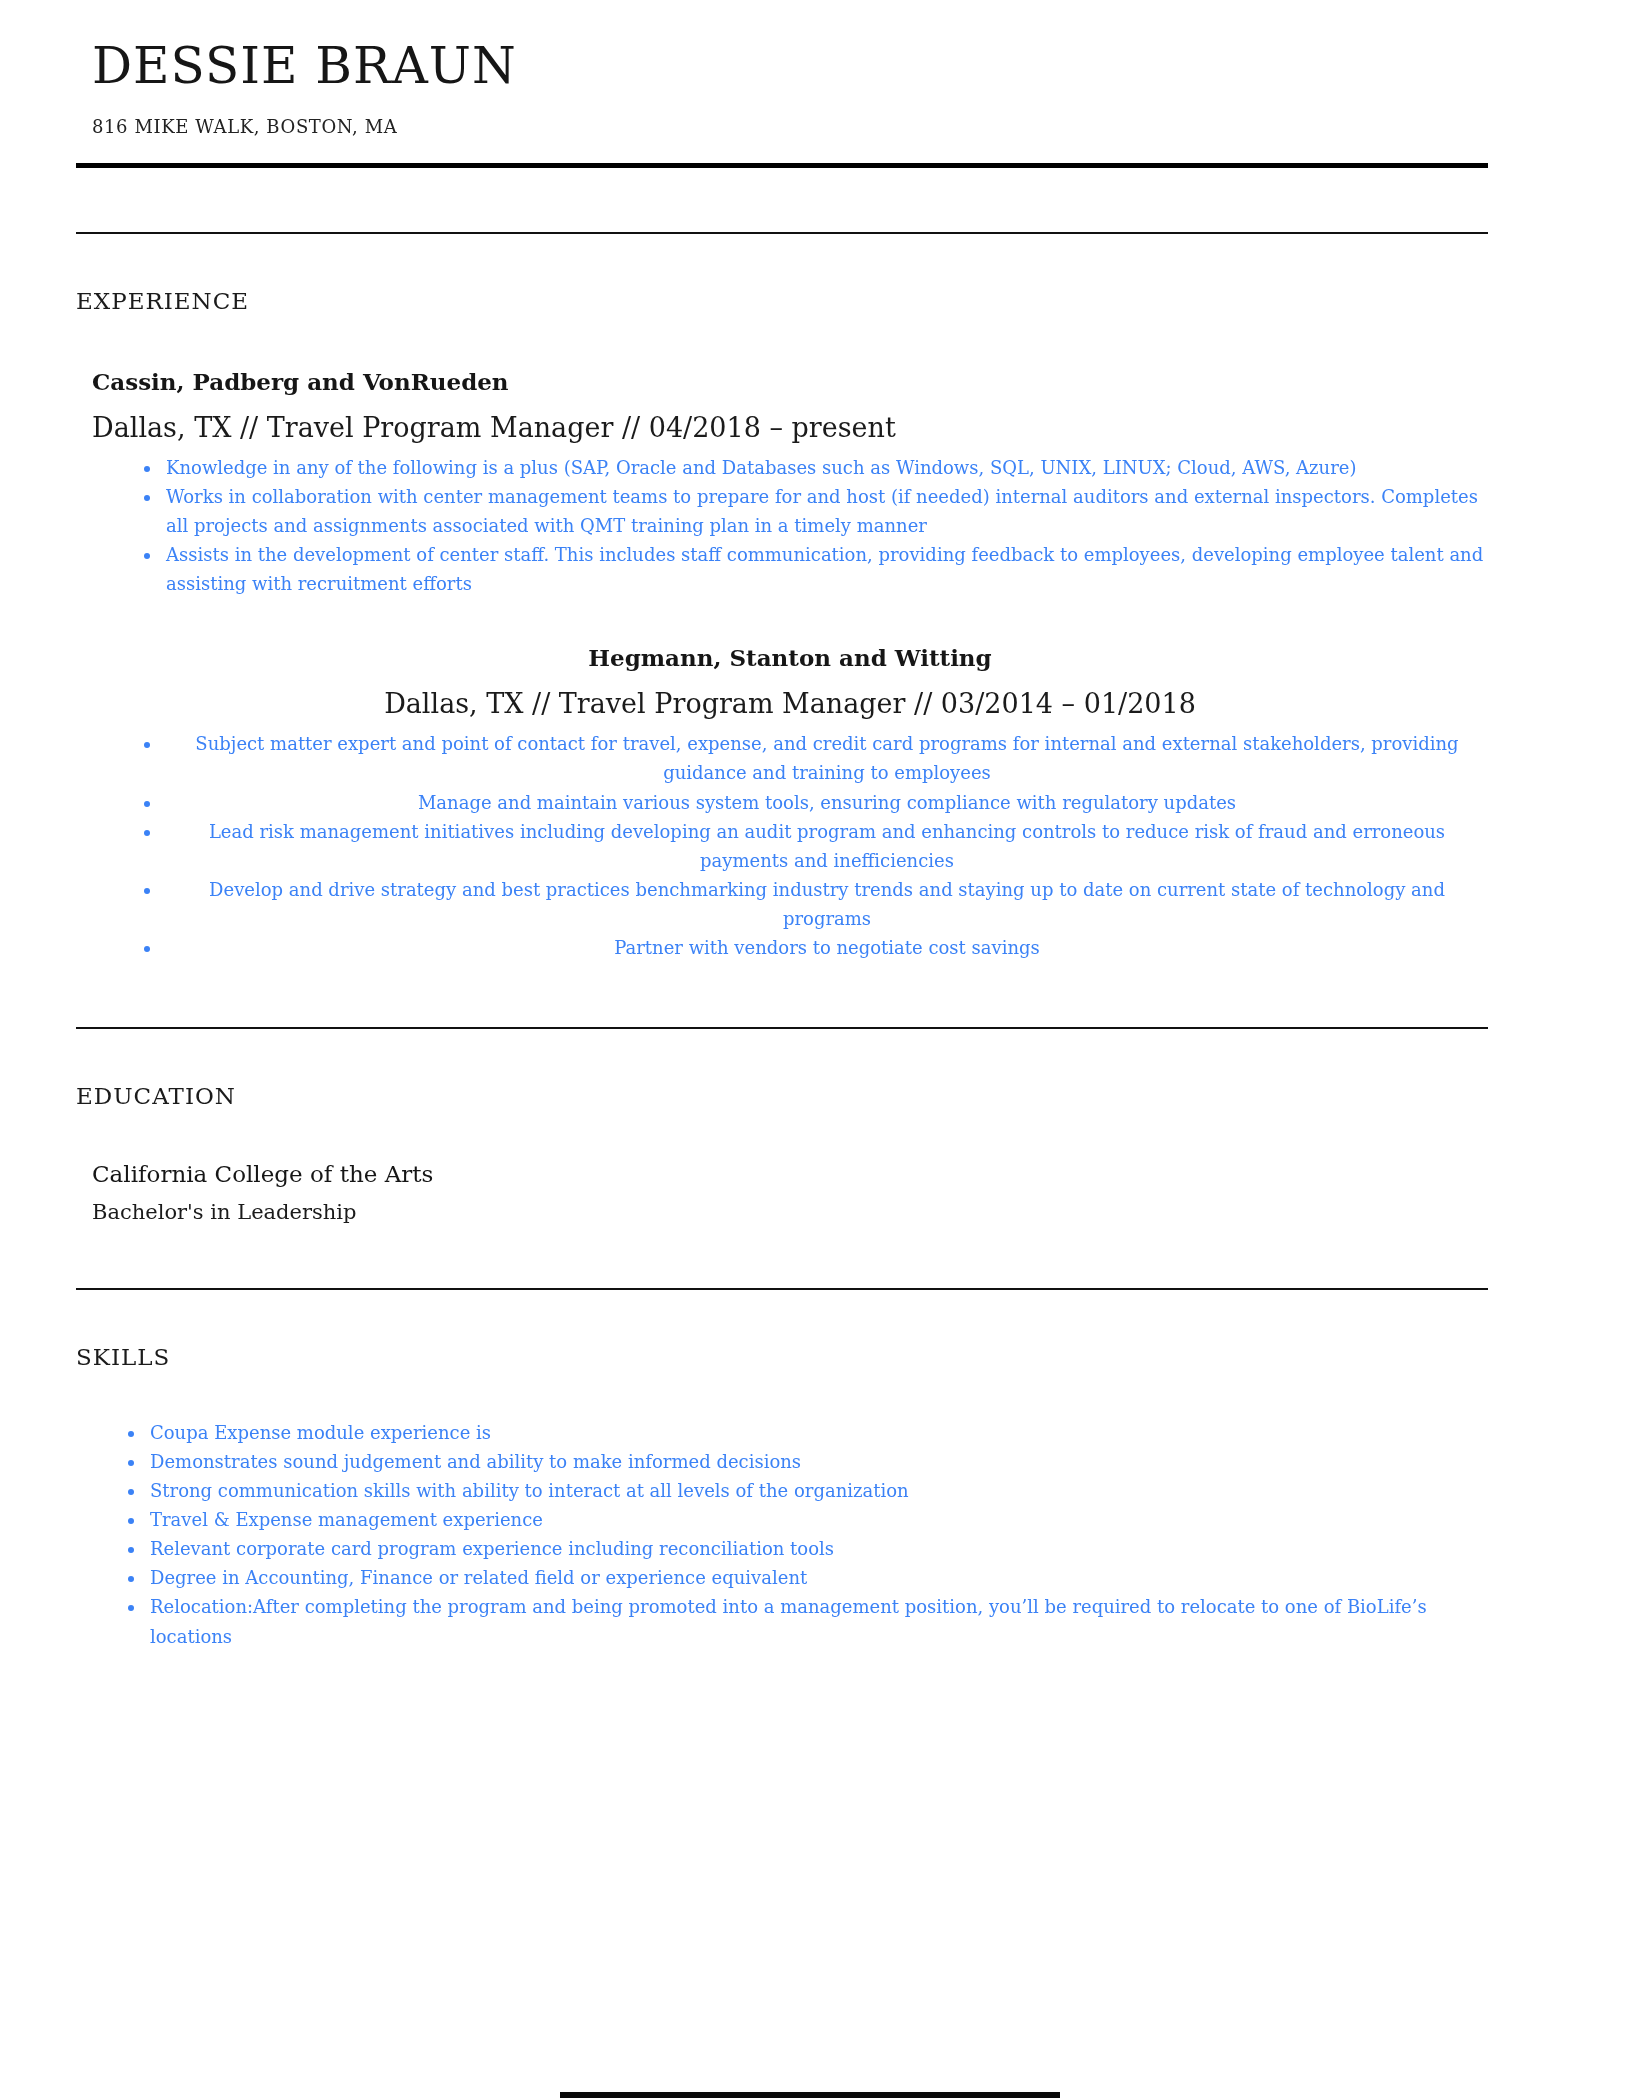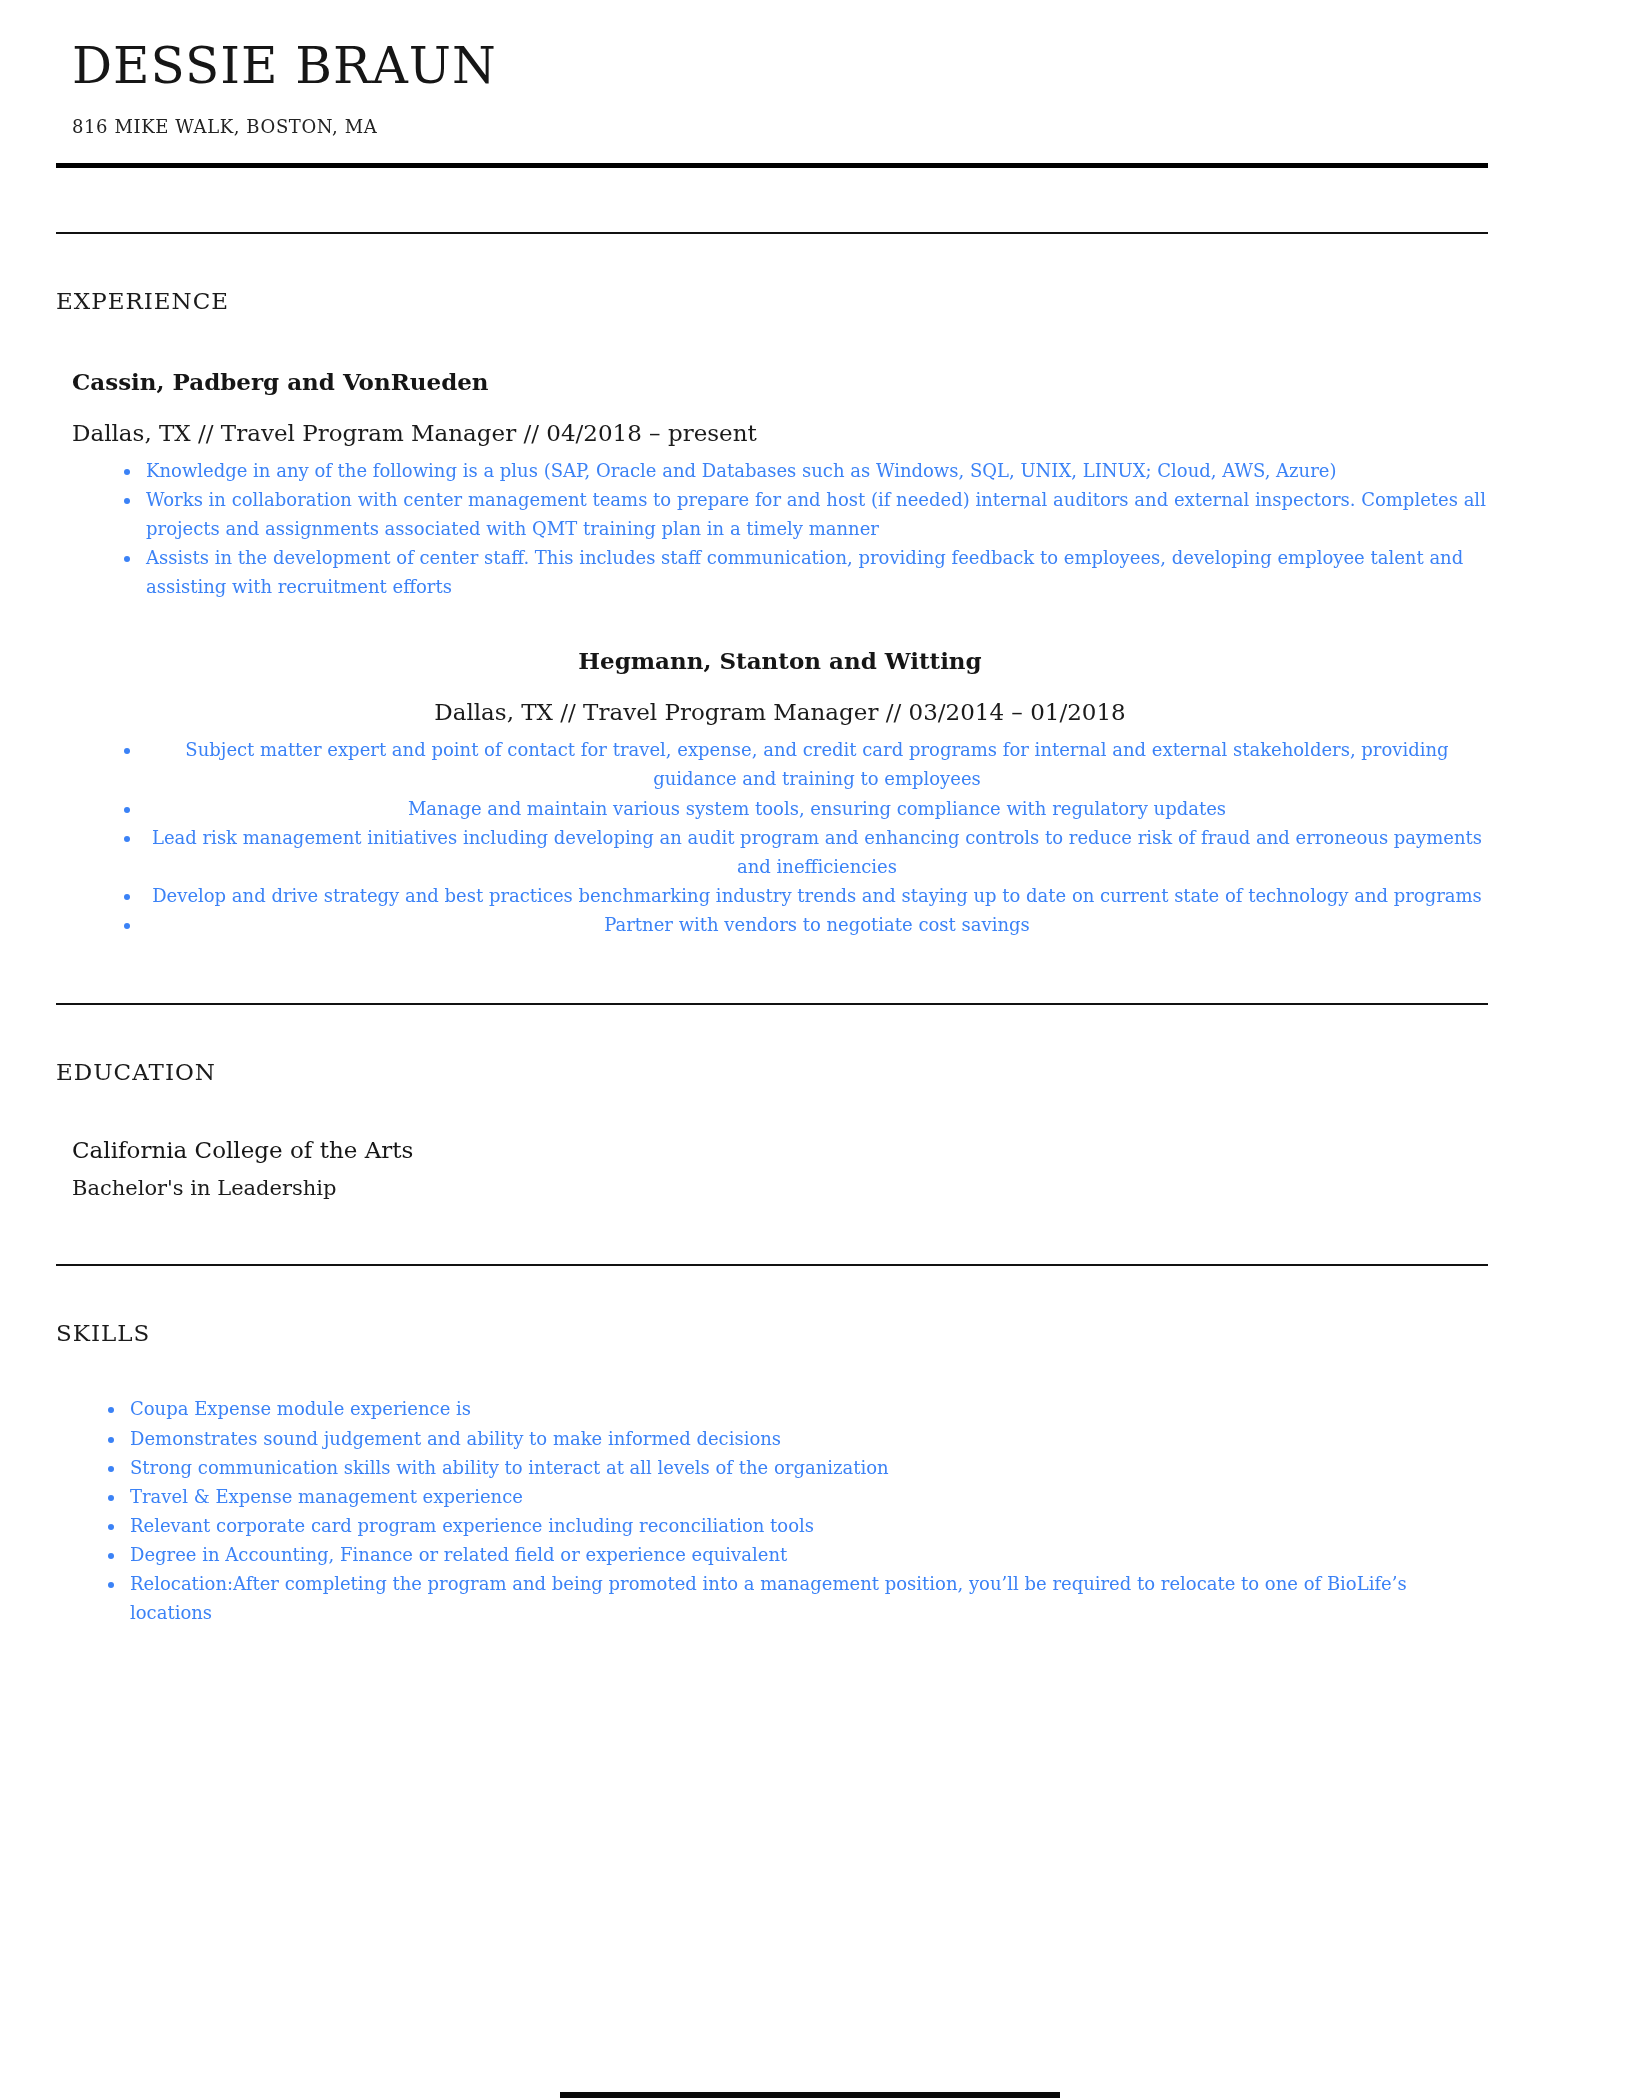--- a/index.html
+++ b/index.html
@@ -11,21 +11,21 @@
   body {
     width: 1632px;
     min-height: 2098px;
     position: relative;
     font-family: "DejaVu Serif", "Liberation Serif", serif;
     color: #1b1b1b;
   }
   .page {
     width: 1552px;
     min-height: 2098px;
-    padding: 38px 64px 40px 56px;
+    padding: 38px 64px 40px 76px;
     position: relative;
   }
 
   
   .name {
     font-size: 50px;
     font-weight: 400;
     letter-spacing: 1px;
     margin: 0;
     padding-left: 16px;
@@ -82,22 +82,22 @@
     padding-left: 16px;
   }
   .job-first { margin-top: 54px; }
   .job-next { margin-top: 46px; text-align: center; }
   .job-company {
     font-size: 23px;
     font-weight: 700;
     color: #161616;
   }
   .job-meta {
-    font-size: 23px;
-    margin-top: 25px;
+    font-size: 27px;
+    margin-top: 17px;
     color: #1b1b1b;
   }
   ul.bullets {
     margin: 10px 0 0 0;
     padding-left: 70px;
     font-size: 18px;
     line-height: 1.62;
     color: #3b82f6;
   }
   ul.bullets li {

